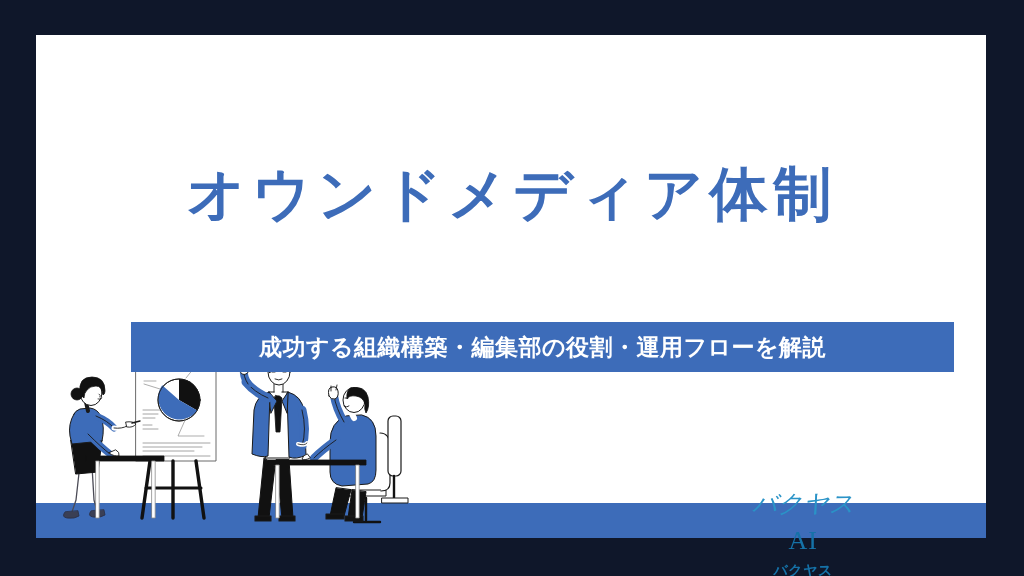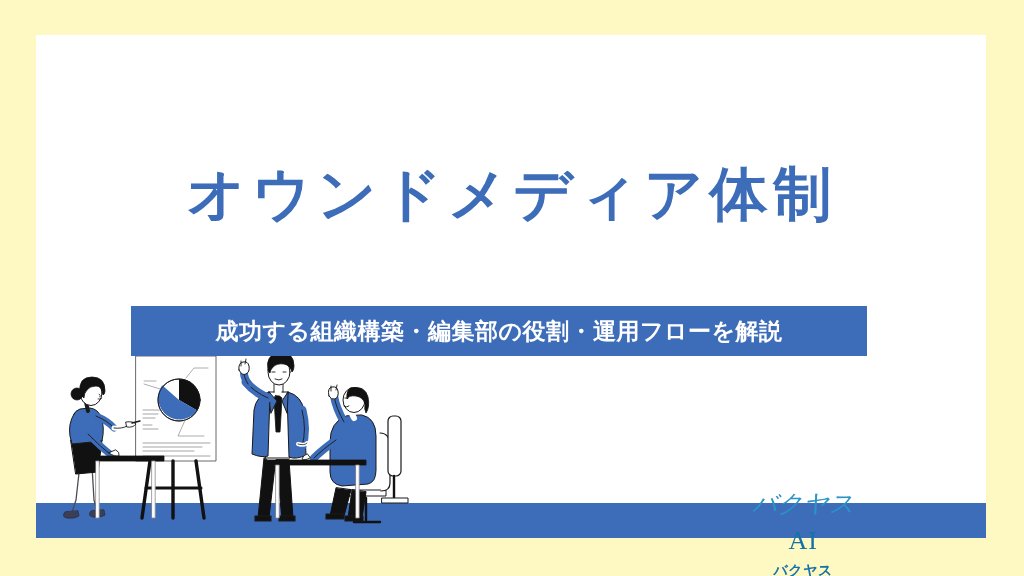--- a/index.html
+++ b/index.html
@@ -7,21 +7,21 @@
     padding: 0;
     background: #ffffff;
   }
   body {
     font-family: "Liberation Sans", "DejaVu Sans", sans-serif;
   }
   #slide {
     position: relative;
     width: 1024px;
     height: 576px;
-    background: #fef9c3;
+    background: #0f172a;
     overflow: hidden;
   }
   #panel {
     position: absolute;
     left: 36px;
     top: 35px;
     width: 950px;
     height: 503px;
     background: #ffffff;
     overflow: hidden;
@@ -36,22 +36,22 @@
     font-weight: bold;
     font-size: 58px;
     letter-spacing: 6px;
     color: #3d6cb9;
     line-height: 1.25;
     white-space: nowrap;
   }
   #subtitle-bar {
     position: absolute;
     left: 131px;
-    top: 306px;
-    width: 736px;
+    top: 322px;
+    width: 823px;
     height: 50px;
     background: #3d6cb9;
     display: flex;
     align-items: center;
     justify-content: center;
   }
   #subtitle-text {
     font-family: "DejaVu Sans", "Liberation Sans", sans-serif;
     font-weight: bold;
     font-size: 23px;

